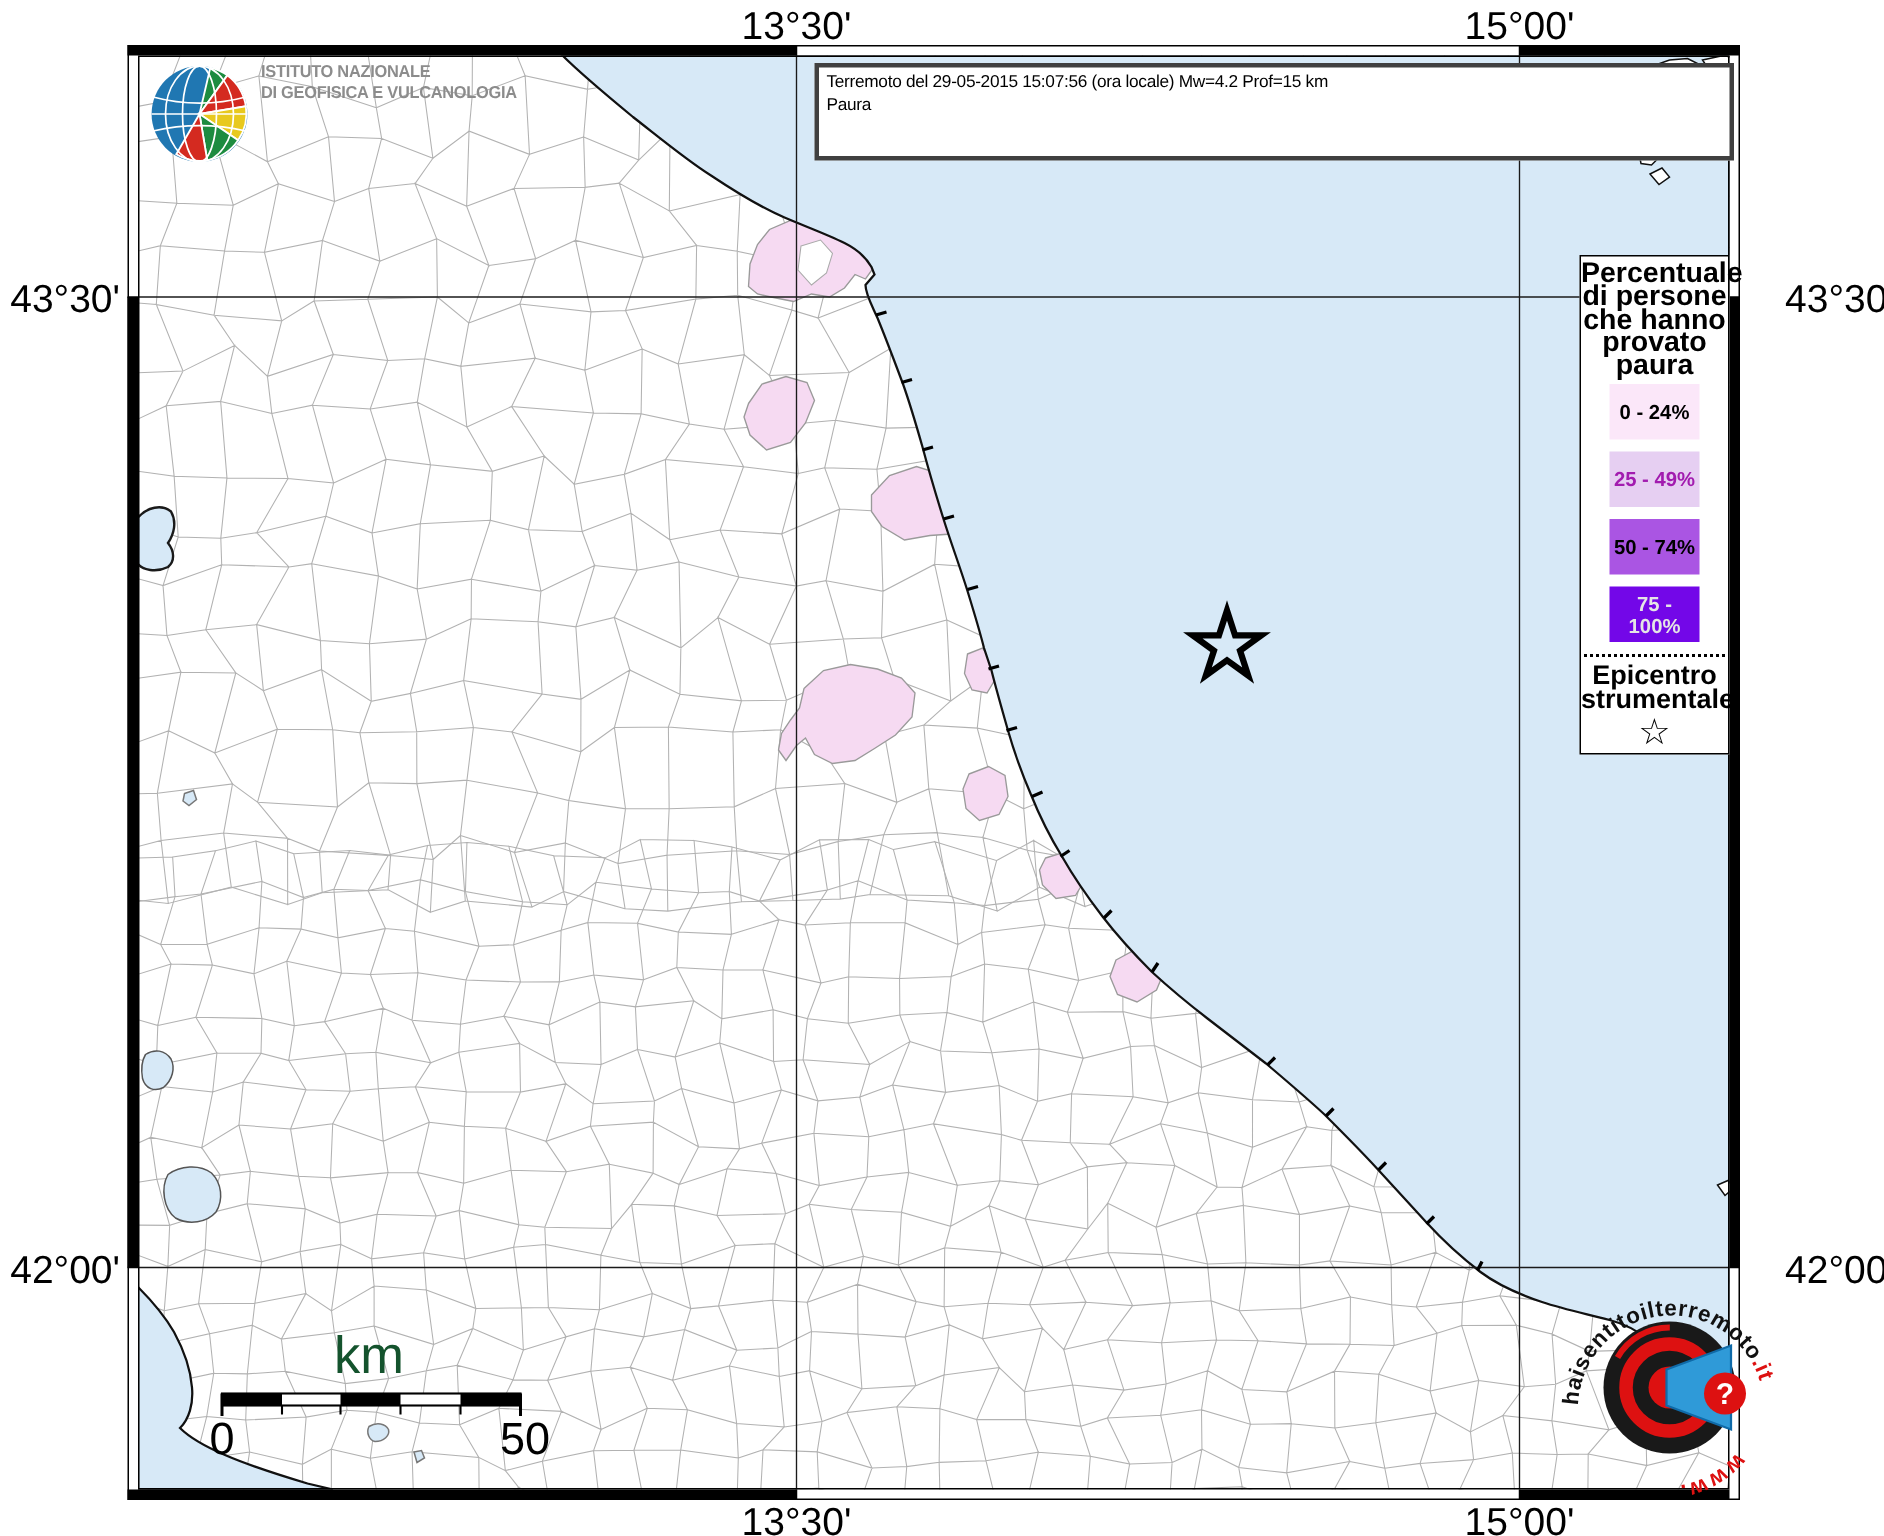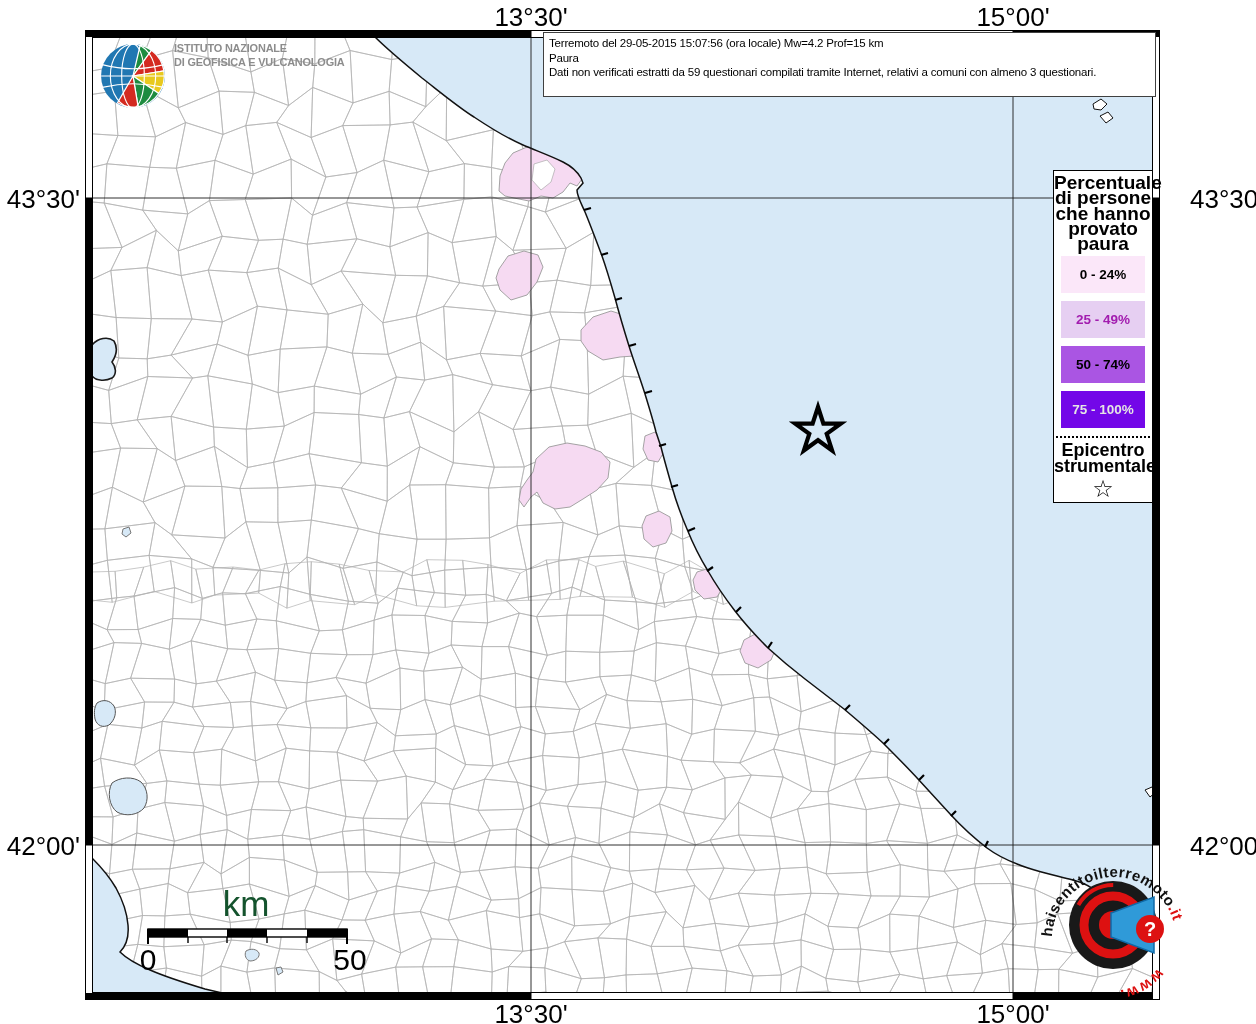--- a/index.html
+++ b/index.html
@@ -6,29 +6,29 @@
   .stage{position:relative;width:1256px;height:1024px;background:#ffffff;overflow:hidden;
          font-family:"Liberation Sans", sans-serif;}
   .stage svg.basemap{position:absolute;left:0;top:0;}
   .overlay{position:absolute;}
   
   .axis-label{position:absolute;font-size:26px;color:#000;white-space:nowrap;}
   .axis-top,.axis-bottom{transform:translateX(-50%);}
   .axis-left{width:80px;text-align:right;}
   .axis-right{text-align:left;}
   
-  .info-box{position:absolute;left:543px;top:32px;width:613px;height:65px;background:#fff;
-            border:1px solid #404040;box-sizing:border-box;padding:3px 5px;
+  .info-box{position:absolute;left:543px;top:42px;width:613px;height:65px;background:#fff;
+            border:3px solid #404040;box-sizing:border-box;padding:3px 5px;
             font-size:11.5px;letter-spacing:-0.2px;line-height:14.6px;color:#000;overflow:hidden;}
   .info-box div{white-space:nowrap;}
   
   .legend{position:absolute;left:1053px;top:170px;width:100px;height:333px;background:#fff;
           border:1.5px solid #000;box-sizing:border-box;text-align:center;color:#000;}
   .legend-title{font-size:19px;font-weight:bold;line-height:15.3px;margin-top:4px;}
-  .swatch{width:84px;height:37px;margin:0 auto 8px auto;display:flex;align-items:center;
+  .swatch{width:60px;height:37px;margin:0 auto 8px auto;display:flex;align-items:center;
           justify-content:center;font-size:13.5px;font-weight:bold;}
   .swatches{margin-top:5px;}
   .legend-divider{border-top:2px dotted #000;margin:0 2px 4px 2px;}
   .legend-epicenter{font-size:18px;font-weight:bold;line-height:16px;}
   .legend-star{font-size:24px;line-height:26px;margin-top:2px;}
   
   .ingv{position:absolute;left:99px;top:42px;display:flex;}
   .ingv-text{margin-left:7px;color:#8c8c8c;font-size:11.5px;font-weight:bold;
              letter-spacing:-0.2px;line-height:13.5px;transform:scaleX(.95);transform-origin:left center;}
   
@@ -176,21 +176,20 @@
     </svg>
     <div class="ingv-text">
       <div>ISTITUTO NAZIONALE</div>
       <div>DI GEOFISICA E VULCANOLOGIA</div>
     </div>
   </div>
 
   <div class="info-box">
     <div>Terremoto del 29-05-2015 15:07:56 (ora locale) Mw=4.2 Prof=15 km</div>
     <div>Paura</div>
-    <div>Dati non verificati estratti da 59 questionari compilati tramite Internet, relativi a comuni con almeno 3 questionari.</div>
   </div>
 
   <div class="legend">
     <div class="legend-title">
       <div>Percentuale</div>
       <div>di persone</div>
       <div>che hanno</div>
       <div>provato</div>
       <div>paura</div>
     </div>

